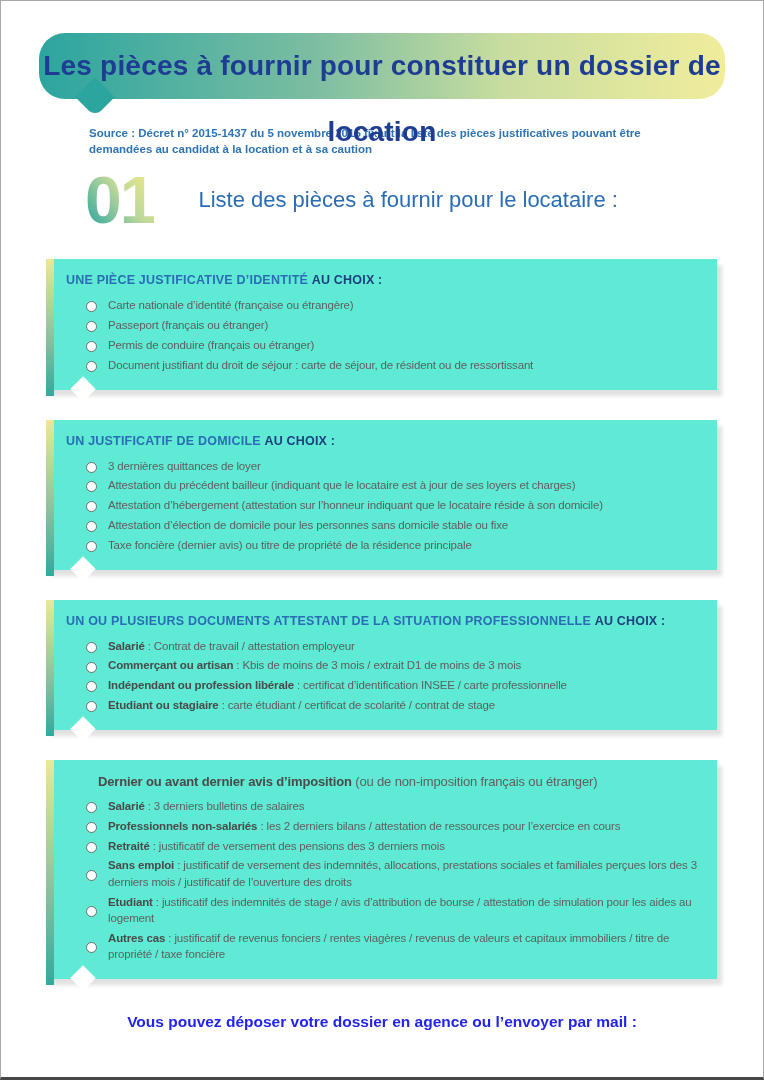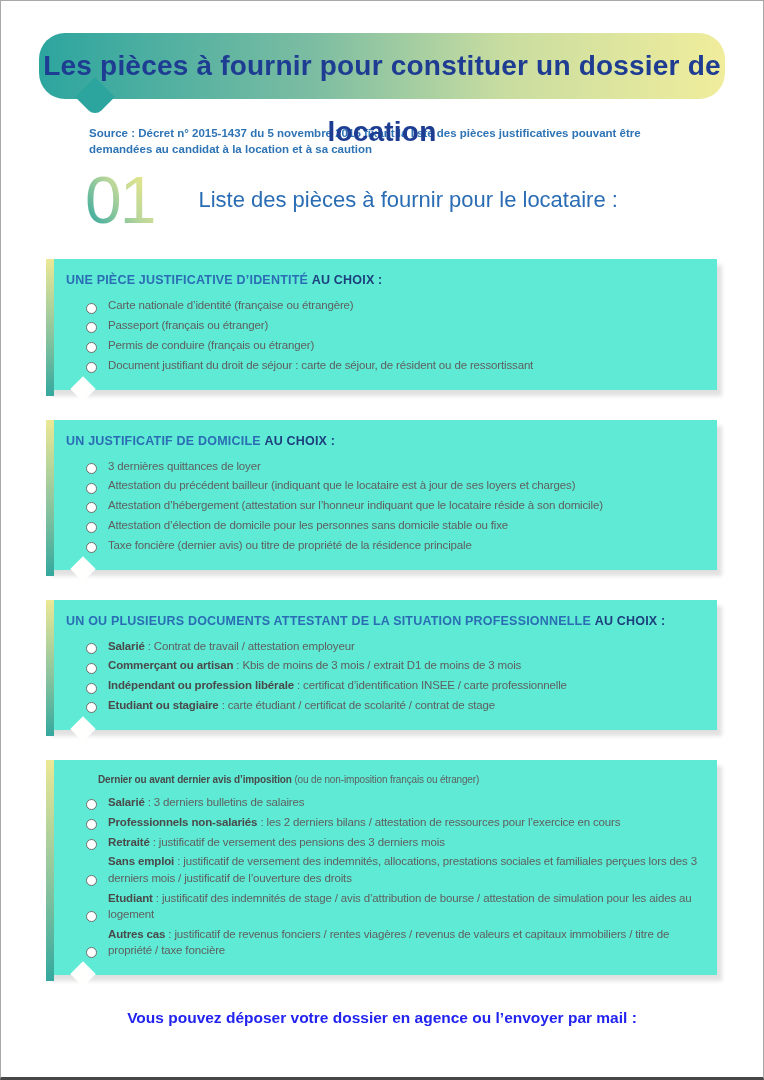--- a/index.html
+++ b/index.html
@@ -48,21 +48,21 @@
   }
   
   .section-head{
     display:flex;
     align-items:center;
     margin:10px 40px 8px 84px;
     gap:44px;
   }
   .big-num{
     font-size:66px;
-    font-weight:400;
+    font-weight:700;
     letter-spacing:-2px;
     line-height:1;
     background:linear-gradient(52deg,#33a89e 8%,#bcd79a 55%,#ece989 92%);
     -webkit-background-clip:text;
     background-clip:text;
     color:transparent;
   }
   .section-title{
     margin:0;
     font-size:22px;
@@ -100,34 +100,34 @@
     letter-spacing:.2px;
     color:#2a6db4;
   }
   .card-title .choice{
     font-style:normal;
     font-weight:800;
     color:#1c3f7d;
   }
   .subline{
     margin:2px 0 9px 18px;
-    font-size:10px;
+    font-size:13px;
     letter-spacing:-.15px;
     color:#5f5f5f;
     padding-left:14px;
   }
   .subline b{color:#4a4a4a;}
   .card ul{
     list-style:none;
     margin:0 0 0 20px;
     padding:0;
   }
   .item{
     display:flex;
-    align-items:flex-end;
+    align-items:center;
     margin:0 0 3.5px 0;
   }
   .ring{
     flex:0 0 auto;
     width:9px;height:9px;
     border:1.5px solid #6e6e6e;
     border-radius:50%;
     margin:3px 11px 0 0;
     background:#fff;
   }

